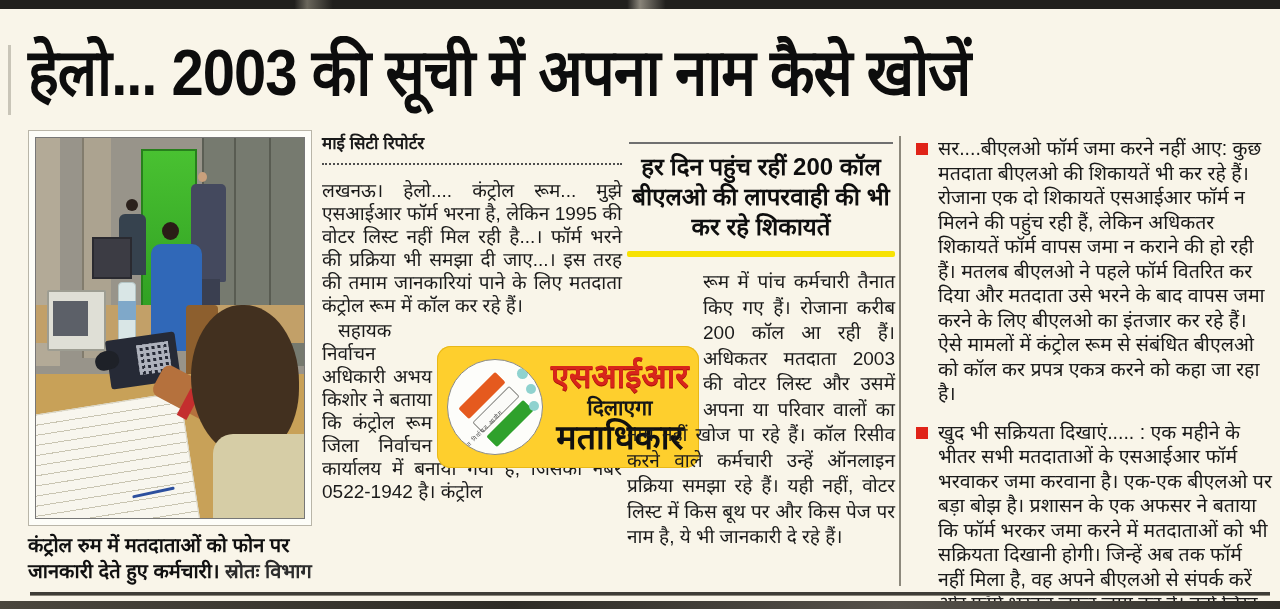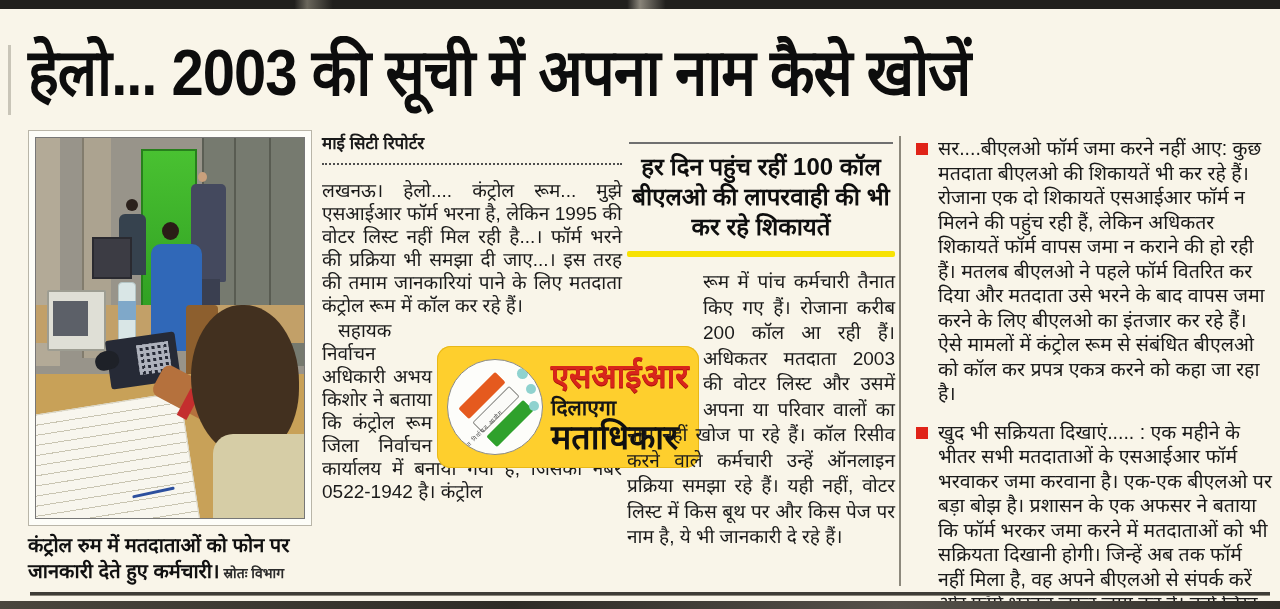--- a/index.html
+++ b/index.html
@@ -71,21 +71,21 @@
   .ph-fg-arm { position:absolute; left:44%; top:63%; width:26%; height:9%; background:#b5713d; transform:rotate(28deg); border-radius:8px; }
   .ph-bracelet { position:absolute; left:55%; top:66%; width:4%; height:8%; background:#c42e2e; transform:rotate(28deg); }
   .ph-receiver { position:absolute; left:64%; top:52%; width:9%; height:18%; background:#16171d; border-radius:5px; transform:rotate(18deg); }
   .ph-fg-head { position:absolute; left:58%; top:44%; width:40%; height:40%; background:#42301f; border-radius:48% 52% 46% 54%; }
   .ph-fg-shoulder { position:absolute; left:66%; top:78%; width:40%; height:26%; background:#d6cda6; border-radius:20px 0 0 0; }
   
   .caption {
     position:absolute; left:28px; top:532px; width:290px;
     font-size:20px; font-weight:700; line-height:26px; color:#101010;
   }
-  .caption .credit { font-size:14px; color:#2c2c2c; }
+  .caption .credit { font-size:20px; color:#2c2c2c; }
   
   .col-mid {
     position:absolute; left:322px; top:132px; width:300px; height:458px;
     font-size:19px; line-height:23px; text-align:justify;
   }
   .byline { font-size:17px; font-weight:700; padding-bottom:8px; }
   .dotted-rule { border-bottom:2px dotted #4f4f4f; margin-bottom:14px; }
   .col-mid p { margin-bottom:2px; }
   .logo-gap-right { float:right; width:190px; height:118px; }
   .indent { text-indent:16px; }
@@ -101,21 +101,21 @@
   }
   .eci-bar { position:absolute; width:52px; height:15px; transform:rotate(-45deg); border-radius:2px; }
   .eci-bar.orange { left:8px; top:28px; background:#e55a1e; }
   .eci-bar.white  { left:22px; top:42px; background:#fbfbf8; border:1.5px solid #8a8a85; }
   .eci-bar.green  { left:36px; top:56px; background:#2fa12c; }
   .eci-dot { position:absolute; border-radius:50%; background:#8fd2cf; }
   .eci-dot.d1 { width:11px; height:11px; right:14px; top:8px; }
   .eci-dot.d2 { width:10px; height:10px; right:6px; top:24px; }
   .eci-dot.d3 { width:10px; height:10px; right:3px; top:41px; }
   .eci-ring-text { position:absolute; left:4px; bottom:18px; font-size:6px; color:#555; transform:rotate(-45deg); letter-spacing:1px; }
-  .logo-text { line-height:1.05; }
+  .logo-text { line-height:1.05;text-align:center; }
   .logo-line1 { color:#d8251b; font-weight:700; font-size:33px; text-shadow:0 1px 0 #a31208; }
   .logo-line2 { color:#161616; font-weight:700; font-size:21px; margin-top:4px; }
   .logo-line3 { color:#101010; font-weight:700; font-size:34px; }
   
   .col-center {
     position:absolute; left:627px; top:134px; width:268px;
   }
   .subhead {
     font-size:24px; font-weight:700; text-align:center; line-height:30px; color:#0e0e0e;
   }
@@ -203,21 +203,21 @@
     </div>
     <div class="logo-text">
       <div class="logo-line1">एसआईआर</div>
       <div class="logo-line2">दिलाएगा</div>
       <div class="logo-line3">मताधिकार</div>
     </div>
   </div>
 
   <div class="col-center">
     <div class="center-rule"></div>
-    <div class="subhead">हर दिन पहुंच रहीं 100 कॉल बीएलओ की लापरवाही की भी कर रहे शिकायतें</div>
+    <div class="subhead">हर दिन पहुंच रहीं 200 कॉल बीएलओ की लापरवाही की भी कर रहे शिकायतें</div>
     <div class="yellow-bar"></div>
     <p class="center-para"><span class="logo-gap-left"></span><span>रूम में पांच कर्मचारी तैनात किए गए हैं। रोजाना करीब 200 कॉल आ रही हैं। अधिकतर मतदाता 2003 की वोटर लिस्ट और उसमें अपना या परिवार वालों का नाम नहीं खोज पा रहे हैं। कॉल रिसीव करने वाले कर्मचारी उन्हें ऑनलाइन प्रक्रिया समझा रहे हैं। यही नहीं, वोटर लिस्ट में किस बूथ पर और किस पेज पर नाम है, ये भी जानकारी दे रहे हैं।</span></p>
   </div>
 
   <div class="v-rule"></div>
   <div class="col-right">
     <div class="bullet-item">
       <div class="bullet-sq"></div>
       <div class="bullet-text"><span class="bullet-lead">सर....बीएलओ फॉर्म जमा करने नहीं आए:</span><span> कुछ मतदाता बीएलओ की शिकायतें भी कर रहे हैं। रोजाना एक दो शिकायतें एसआईआर फॉर्म न मिलने की पहुंच रही हैं, लेकिन अधिकतर शिकायतें फॉर्म वापस जमा न कराने की हो रही हैं। मतलब बीएलओ ने पहले फॉर्म वितरित कर दिया और मतदाता उसे भरने के बाद वापस जमा करने के लिए बीएलओ का इंतजार कर रहे हैं। ऐसे मामलों में कंट्रोल रूम से संबंधित बीएलओ को कॉल कर प्रपत्र एकत्र करने को कहा जा रहा है।</span></div>
     </div>

